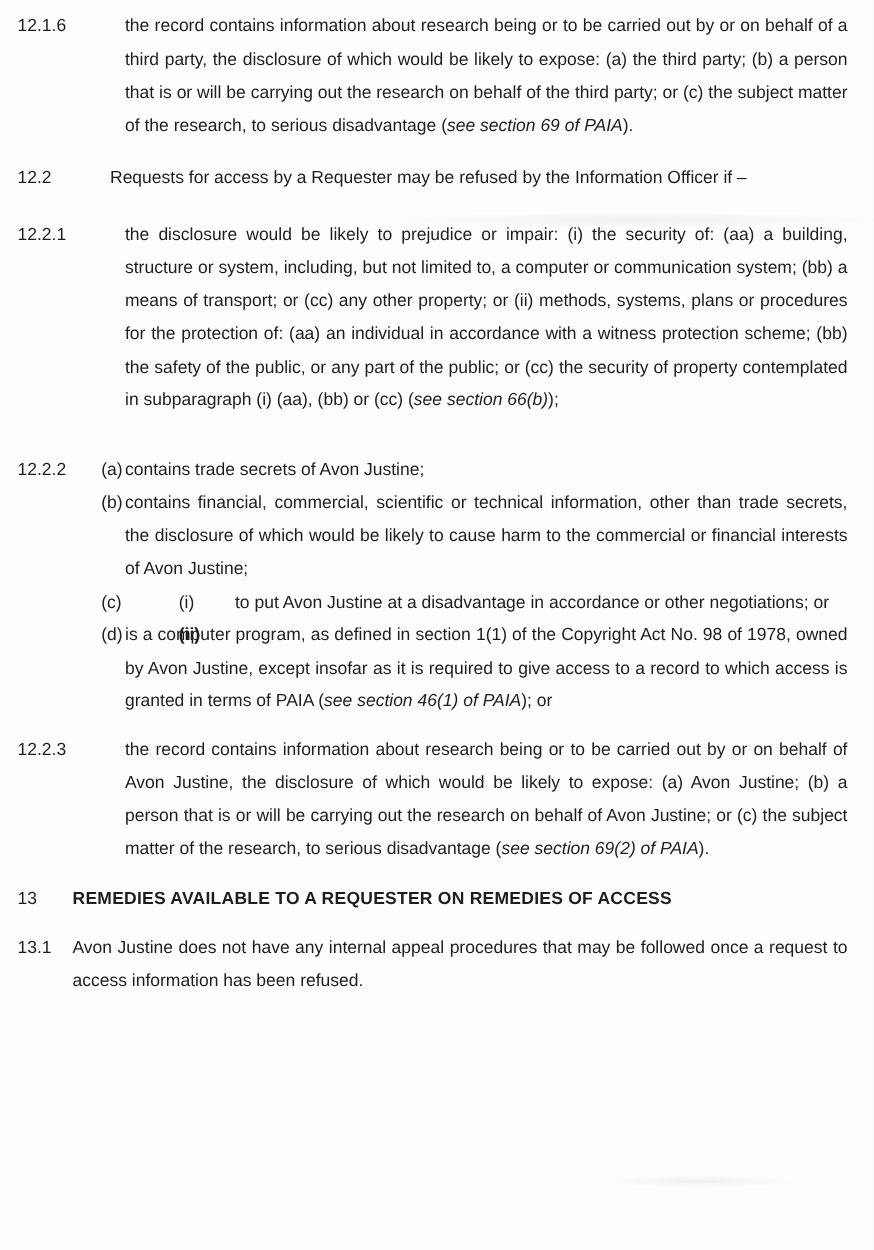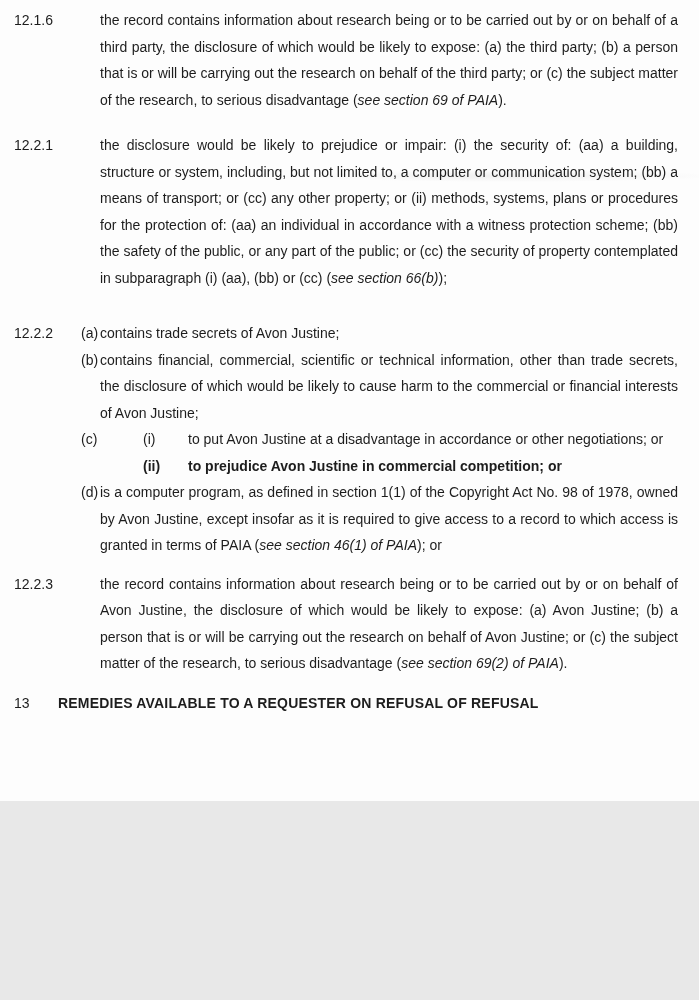--- a/index.html
+++ b/index.html
@@ -2,21 +2,21 @@
 <html><head>
 <meta charset="utf-8">
 <style>
   * { margin: 0; padding: 0; box-sizing: border-box; }
   html, body { background: #e8e8e8; }
   body { font-family: "Liberation Sans", "DejaVu Sans", sans-serif; }
 
   .page {
     position: relative;
     width: 699px;
-    height: 801px;
+    height: 1000px;
     background: #fdfdfd;
     overflow: hidden;
     padding-top: 7px;
     color: #1d1d1d;
     font-size: 14px;
     line-height: 26.5px;
   }
 
   .item { position: relative; }
   .item .label {
@@ -59,20 +59,24 @@
 <body>
 
 <div class="page" style="background: rgb(253, 253, 253); color: rgb(29, 29, 29);">
   <div class="smudge s1"></div>
   <div class="smudge s2"></div>
   <div>
       <div class="item l3" style="margin-top: 0px;">
         <span class="label">12.1.6</span>
         <p class="text"><span>the record contains information about research being or to be carried out by or on behalf of a third party, the disclosure of which would be likely to expose: (a) the third party; (b) a person that is or will be carrying out the research on behalf of the third party; or (c) the subject matter of the research, to serious disadvantage (</span><em>see section 69 of PAIA</em><span>).</span></p>
       </div>
+      <div class="item l2" style="margin-top: 15px;">
+        <span class="label">12.2</span>
+        <p class="text"><span>Requests for access by a Requester may be refused by the Information Officer if –</span></p>
+      </div>
       <div class="item l3" style="margin-top: 19px;">
         <span class="label">12.2.1</span>
         <p class="text"><span>the disclosure would be likely to prejudice or impair: (i) the security of: (aa) a building, structure or system, including, but not limited to, a computer or communication system; (bb) a means of transport; or (cc) any other property; or (ii) methods, systems, plans or procedures for the protection of: (aa) an individual in accordance with a witness protection scheme; (bb) the safety of the public, or any part of the public; or (cc) the security of property contemplated in subparagraph (i) (aa), (bb) or (cc) (</span><em>see section 66(b)</em><span>);</span></p>
       </div>
       <div class="item l3" style="margin-top: 29px;">
         <span class="label">12.2.2</span>
       </div>
       <div class="item alpha" style="margin-top: 15px;">
         <span class="label">(a)</span>
         <p class="text"><span>contains trade secrets of Avon Justine;</span></p>
@@ -83,28 +87,31 @@
       </div>
       <div class="item alpha" style="margin-top: 0px;">
         <span class="label">(c)</span>
       </div>
       <div class="item roman" style="margin-top: 0px;">
         <span class="label">(i)</span>
         <p class="text"><span>to put Avon Justine at a disadvantage in accordance or other negotiations; or</span></p>
       </div>
       <div class="item roman" style="margin-top: 0px; font-weight: bold;">
         <span class="label">(ii)</span>
-        <p class="text"><span>to prejudice Avon Justine in commercial competition; or</span></p>
       </div>
       <div class="item alpha" style="margin-top: 0px;">
         <span class="label">(d)</span>
         <p class="text"><span>is a computer program, as defined in section 1(1) of the Copyright Act No. 98 of 1978, owned by Avon Justine, except insofar as it is required to give access to a record to which access is granted in terms of PAIA (</span><em>see section 46(1) of PAIA</em><span>); or</span></p>
       </div>
       <div class="item l3" style="margin-top: 12px;">
         <span class="label">12.2.3</span>
         <p class="text"><span>the record contains information about research being or to be carried out by or on behalf of Avon Justine, the disclosure of which would be likely to expose: (a) Avon Justine; (b) a person that is or will be carrying out the research on behalf of Avon Justine; or (c) the subject matter of the research, to serious disadvantage (</span><em>see section 69(2) of PAIA</em><span>).</span></p>
       </div>
       <div class="item l1 heading" style="margin-top: 13px;">
         <span class="label">13</span>
-        <p class="text"><span>REMEDIES AVAILABLE TO A REQUESTER ON REFUSAL OF REFUSAL</span></p>
+        <p class="text"><span>REMEDIES AVAILABLE TO A REQUESTER ON REMEDIES OF ACCESS</span></p>
+      </div>
+      <div class="item l1" style="margin-top: 13px;">
+        <span class="label">13.1</span>
+        <p class="text"><span>Avon Justine does not have any internal appeal procedures that may be followed once a request to access information has been refused.</span></p>
       </div>
     </div>
 </div>
 
 </body></html>

